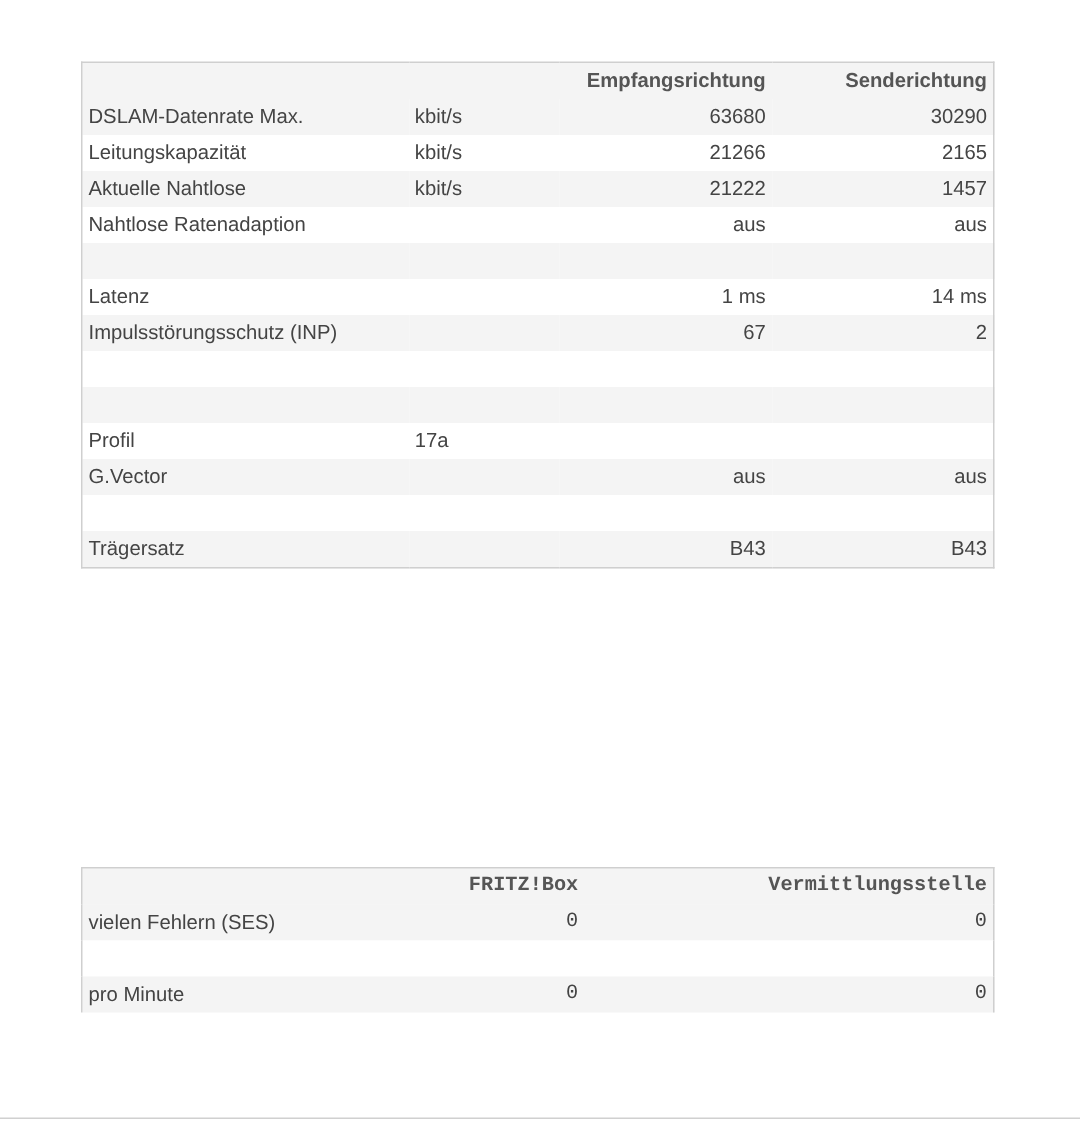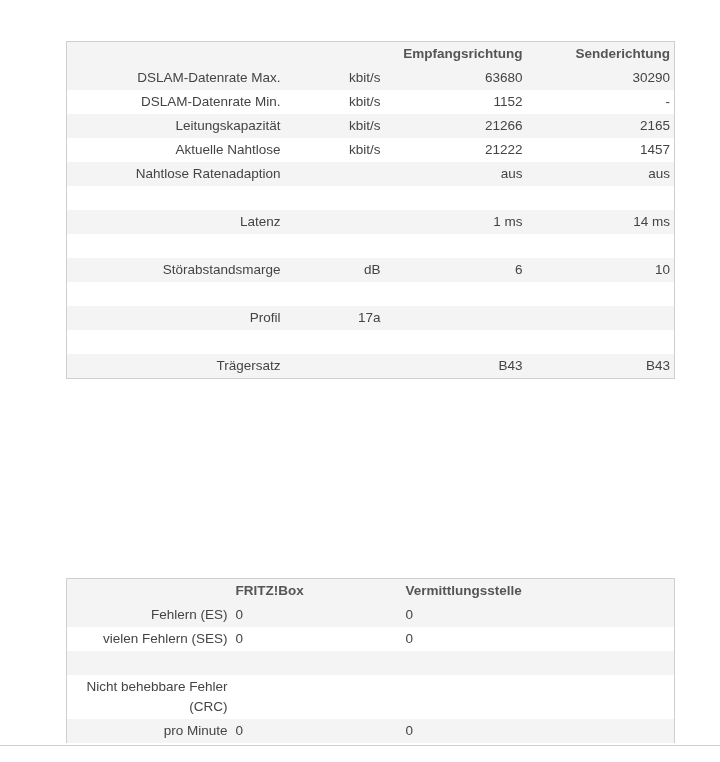--- a/index.html
+++ b/index.html
@@ -1,27 +1,27 @@
 <!DOCTYPE html>
 <html><head>
 <meta charset="utf-8">
 <style>
   html, body { margin:0; padding:0; background:#fff; }
   body { width:720px; height:762px; position:relative; overflow:hidden;
          font-family:"Liberation Sans", "DejaVu Sans", sans-serif; font-size:13.5px; color:#444; }
-  table { border-collapse:collapse; table-layout:fixed;margin-left:12px; }
+  table { border-collapse:collapse; table-layout:fixed; }
   .t1 { position:absolute; left:54px; top:41px; width:608px; border:1px solid #cfcfcf; }
   .t2 { position:absolute; left:54px; top:578px; width:608px; border:1px solid #cfcfcf; border-bottom:none; }
   td, th { height:24px; padding:0 4px; white-space:nowrap; line-height:24px; }
   tr:nth-child(odd) { background:#f4f4f4; }
   tr:nth-child(even) { background:#ffffff; }
   th { font-weight:bold; color:#555; background:#f4f4f4; }
   .r { text-align:right; }
-  .c { text-align:left; }
-  .l { text-align:right; }
+  .c { text-align:right;font-family:Liberation Mono, monospace; }
+  .l { text-align:left; }
   .wrap { white-space:normal; line-height:20px; padding-top:2px; padding-bottom:2px; }
   .fade { position:absolute; left:0; top:745px; width:720px; height:17px;
           background:rgba(255,255,255,0.78); border-top:1px solid #d0d0d0; }
 </style>
 </head>
 <body>
 
 <table class="t1">
   <colgroup>
       <col style="width:218px">
@@ -36,26 +36,20 @@
       <th class="r">Empfangsrichtung</th>
       <th class="r">Senderichtung</th>
     </tr>
   </thead>
   <tbody id="t1body">
       <tr>
         <td class="l">DSLAM-Datenrate Max.</td>
         <td class="l">kbit/s</td>
         <td class="r">63680</td>
         <td class="r">30290</td>
-      </tr>
-      <tr>
-        <td class="l">DSLAM-Datenrate Min.</td>
-        <td class="l">kbit/s</td>
-        <td class="r">1152</td>
-        <td class="r">-</td>
       </tr>
       <tr>
         <td class="l">Leitungskapazität</td>
         <td class="l">kbit/s</td>
         <td class="r">21266</td>
         <td class="r">2165</td>
       </tr>
       <tr>
         <td class="l">Aktuelle Nahtlose</td>
         <td class="l">kbit/s</td>
@@ -74,42 +68,48 @@
         <td class="r"></td>
         <td class="r"></td>
       </tr>
       <tr>
         <td class="l">Latenz</td>
         <td class="l"></td>
         <td class="r">1 ms</td>
         <td class="r">14 ms</td>
       </tr>
       <tr>
+        <td class="l">Impulsstörungsschutz (INP)</td>
+        <td class="l"></td>
+        <td class="r">67</td>
+        <td class="r">2</td>
+      </tr>
+      <tr>
         <td class="l"></td>
         <td class="l"></td>
         <td class="r"></td>
         <td class="r"></td>
-      </tr>
-      <tr>
-        <td class="l">Störabstandsmarge</td>
-        <td class="l">dB</td>
-        <td class="r">6</td>
-        <td class="r">10</td>
       </tr>
       <tr>
         <td class="l"></td>
         <td class="l"></td>
         <td class="r"></td>
         <td class="r"></td>
       </tr>
       <tr>
         <td class="l">Profil</td>
         <td class="l">17a</td>
         <td class="r"></td>
         <td class="r"></td>
+      </tr>
+      <tr>
+        <td class="l">G.Vector</td>
+        <td class="l"></td>
+        <td class="r">aus</td>
+        <td class="r">aus</td>
       </tr>
       <tr>
         <td class="l"></td>
         <td class="l"></td>
         <td class="r"></td>
         <td class="r"></td>
       </tr>
       <tr>
         <td class="l">Trägersatz</td>
         <td class="l"></td>
@@ -127,36 +127,26 @@
     </colgroup>
   <thead>
     <tr>
       <th></th>
       <th class="c">FRITZ!Box</th>
       <th class="c">Vermittlungsstelle</th>
     </tr>
   </thead>
   <tbody id="t2body">
       <tr>
-        <td class="l">Fehlern (ES)</td>
-        <td class="c">0</td>
-        <td class="c">0</td>
-      </tr>
-      <tr>
         <td class="l">vielen Fehlern (SES)</td>
         <td class="c">0</td>
         <td class="c">0</td>
       </tr>
       <tr>
         <td class="l"></td>
-        <td class="c"></td>
-        <td class="c"></td>
-      </tr>
-      <tr>
-        <td class="l wrap">Nicht behebbare Fehler (CRC)</td>
         <td class="c"></td>
         <td class="c"></td>
       </tr>
       <tr>
         <td class="l">pro Minute</td>
         <td class="c">0</td>
         <td class="c">0</td>
       </tr>
     </tbody>
 </table>

